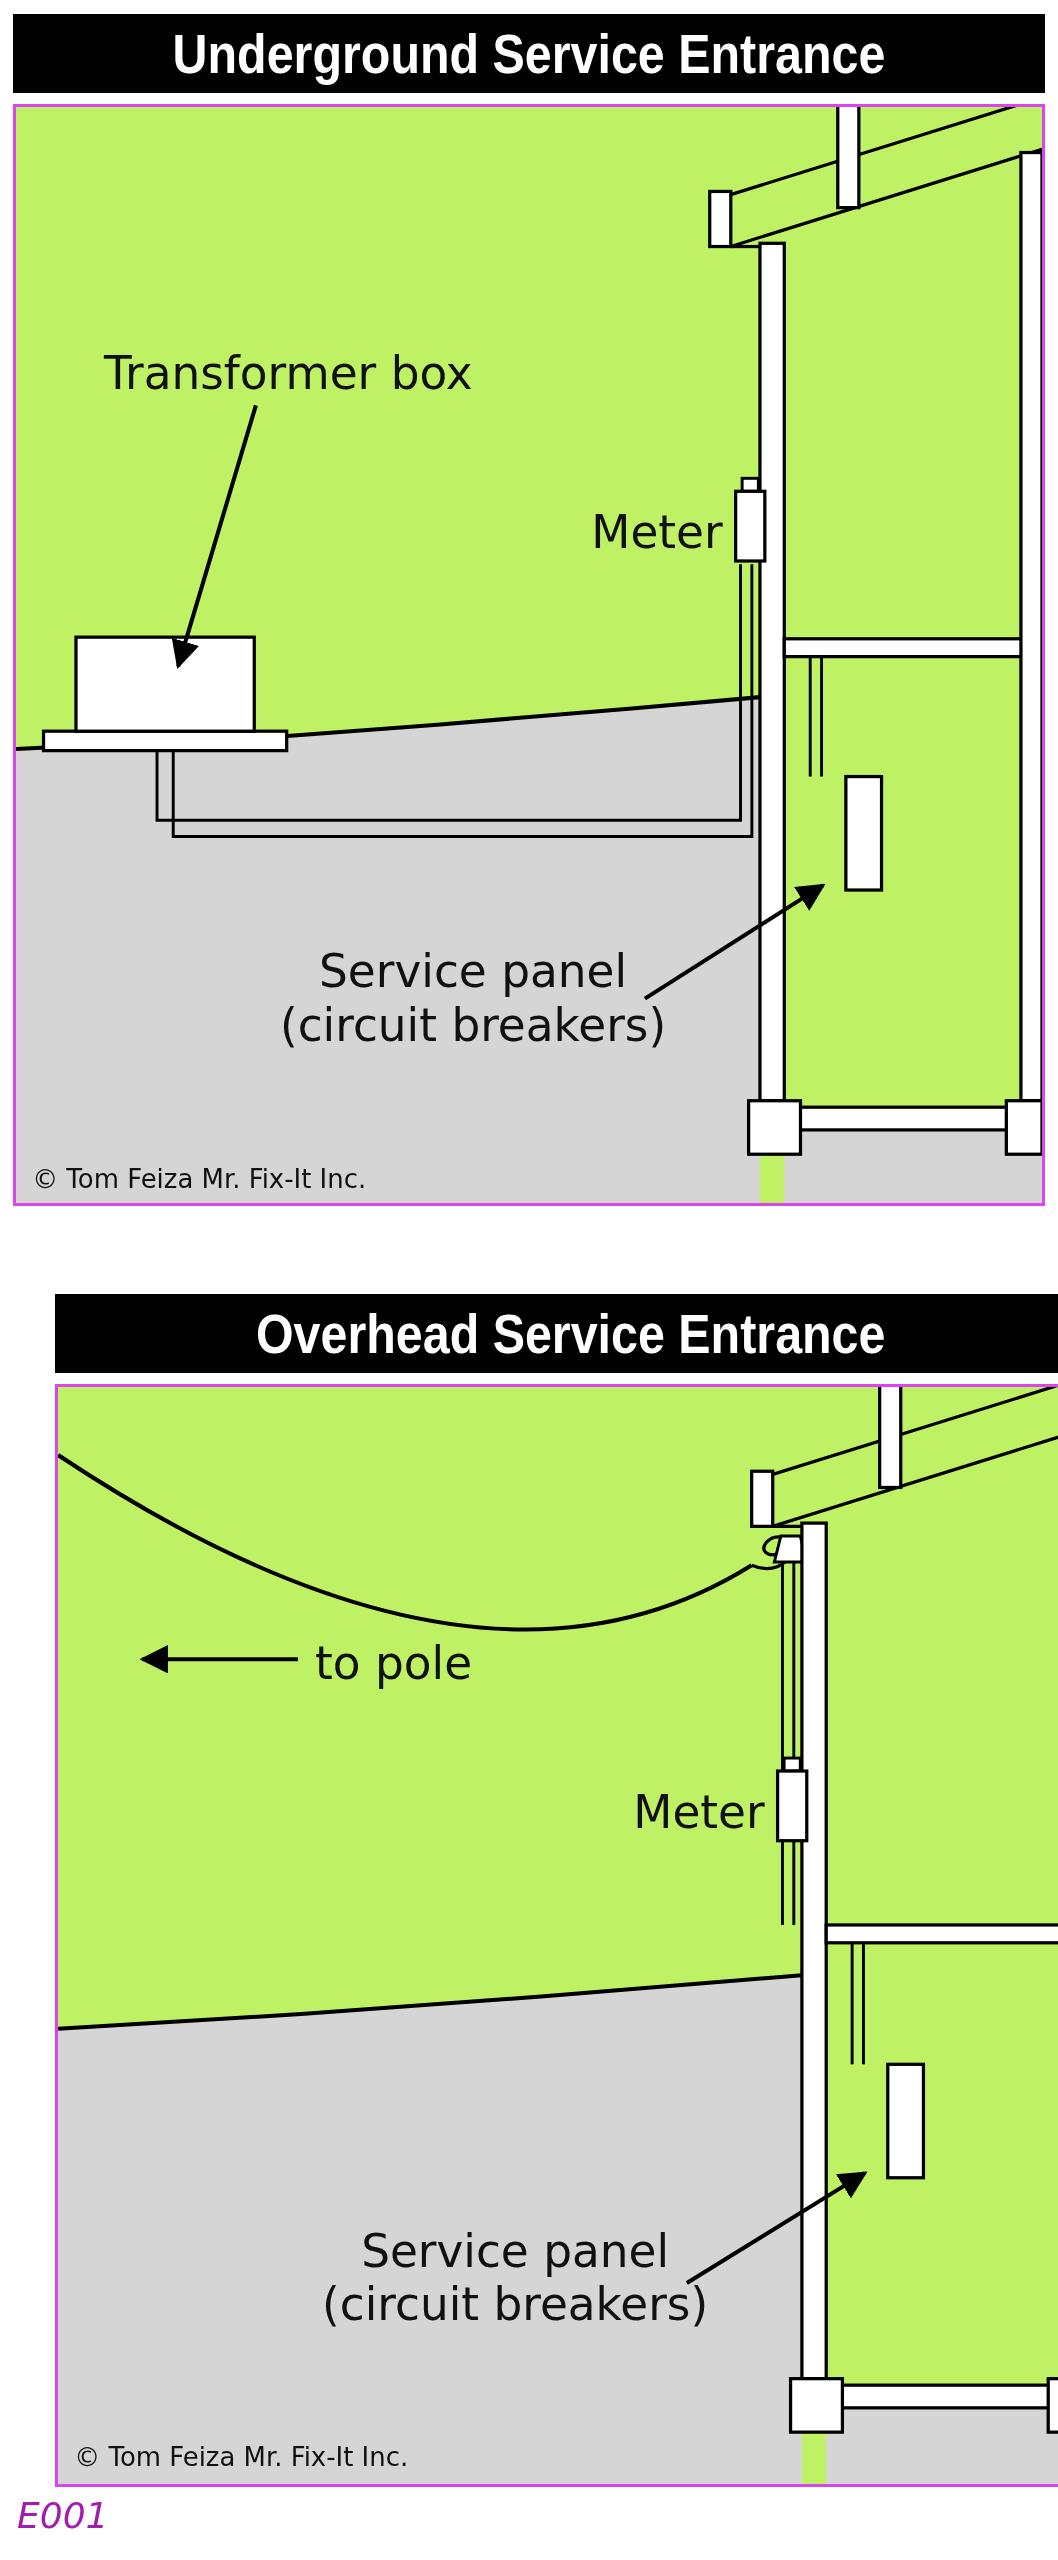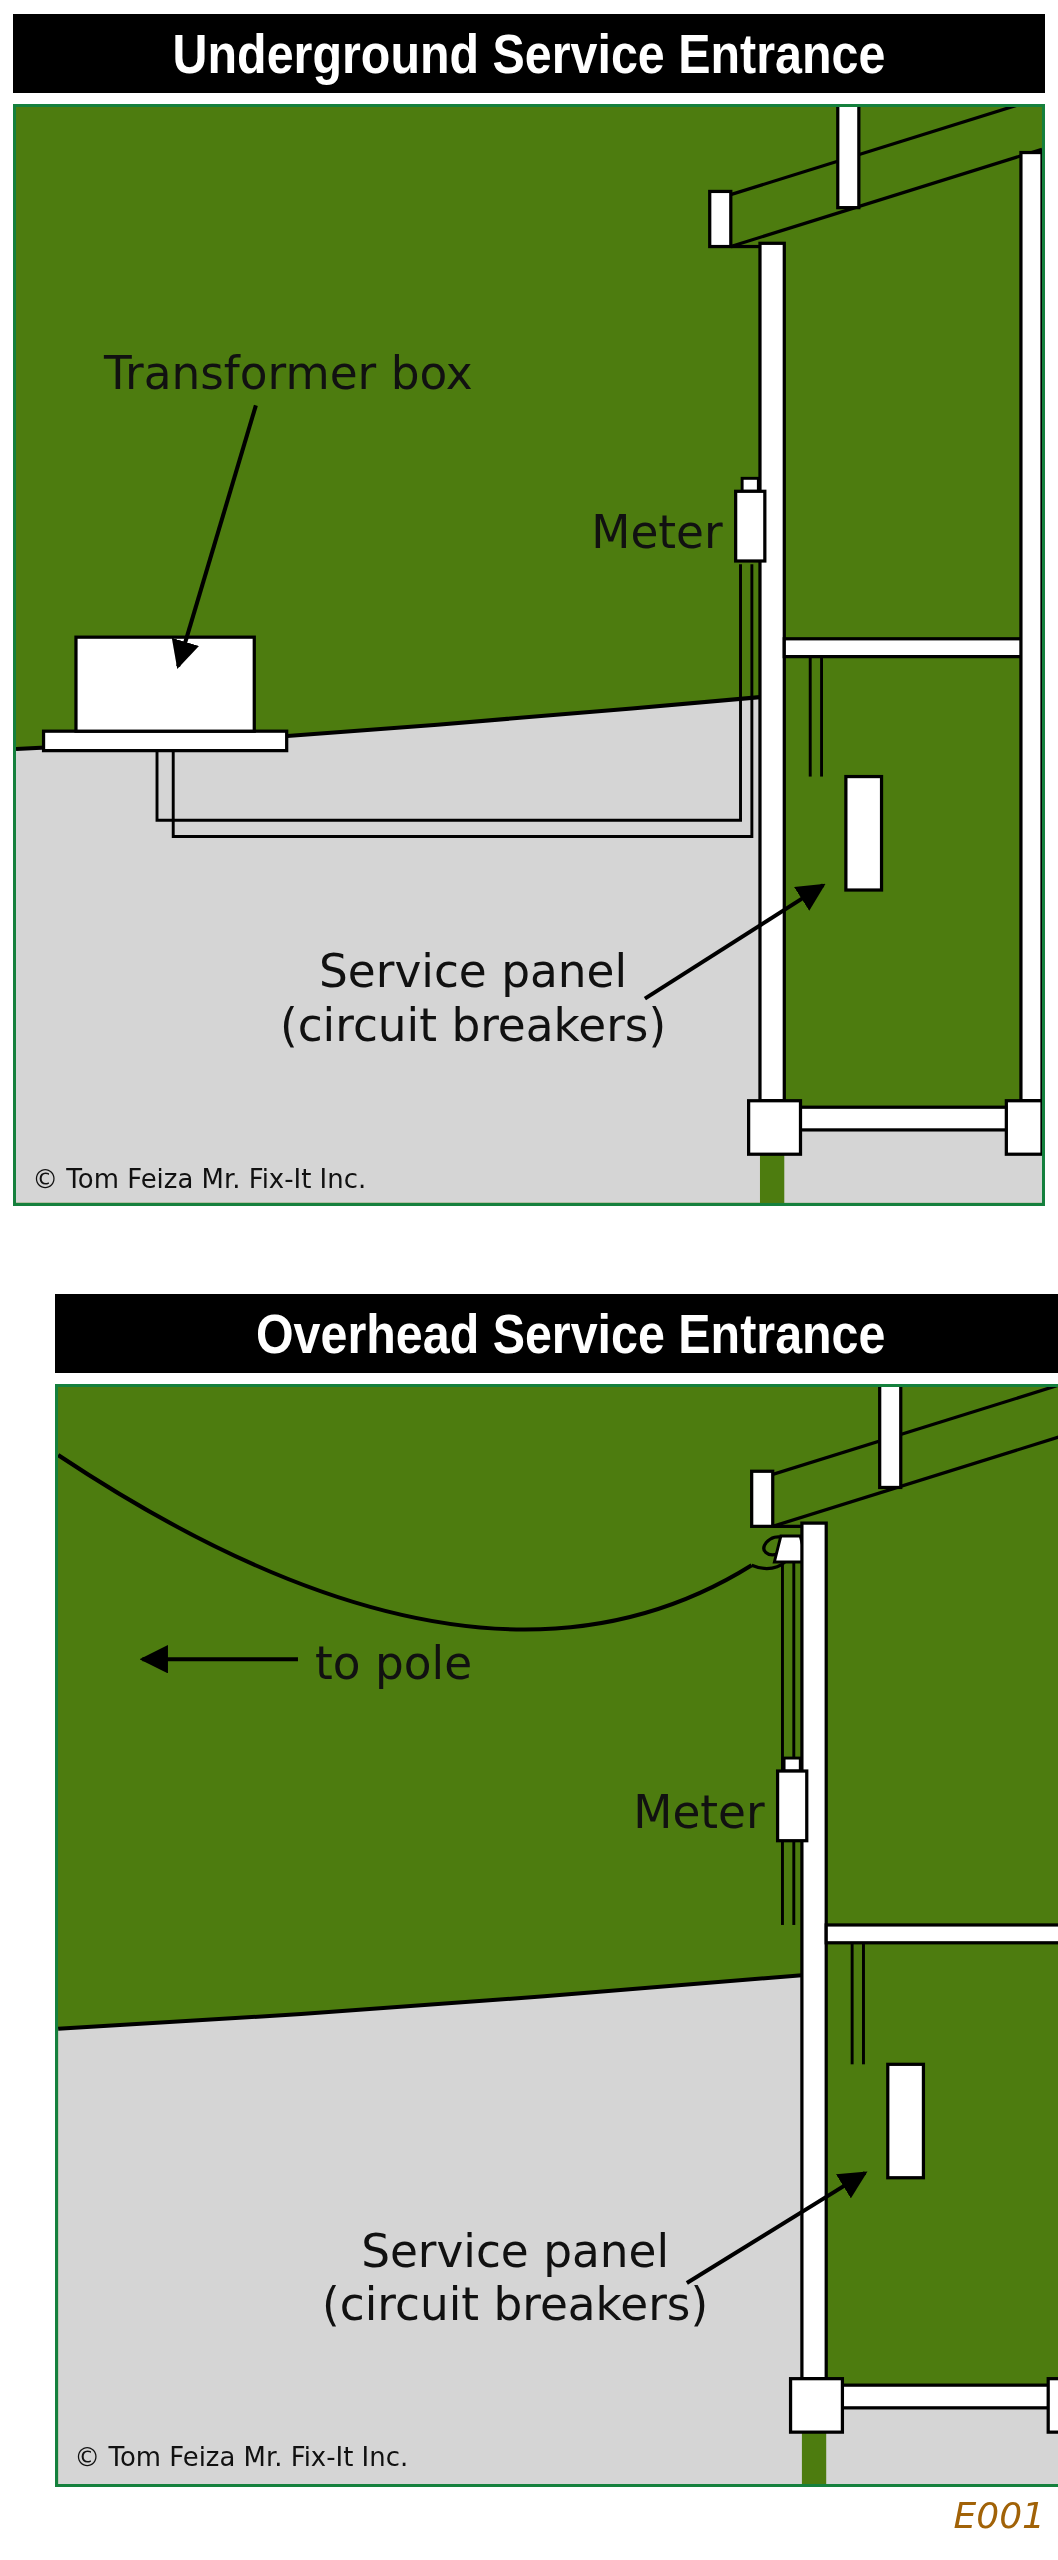--- a/index.html
+++ b/index.html
@@ -1,35 +1,35 @@
 <!DOCTYPE html>
 <html><head>
 <meta charset="utf-8">
 <style>
   html,body{margin:0;padding:0;background:#ffffff;}
   body{width:1058px;height:2560px;font-family:"Liberation Sans",sans-serif;overflow:hidden;}
-  .page{padding:14px 13px 0 13px;text-align:right;}
+  .page{padding:14px 13px 0 13px;}
   .panel{width:1032px;}
   .panel-title{
     width:1032px;height:79px;background:#000000;color:#ffffff;
     display:flex;align-items:center;justify-content:center;
     margin-bottom:11px;
   }
   .panel-title .title-text{
     font-weight:bold;font-size:55px;letter-spacing:0px;
     transform:scaleX(0.88);white-space:nowrap;
     font-family:"Liberation Sans",sans-serif;
   }
-  .diagram-box{border:3px solid #15803d;width:1026px;background:#4d7c0f;}
+  .diagram-box{border:3px solid #d946ef;width:1026px;background:#bef264;}
   .diagram-box svg{display:block;}
   .panel-2{margin-top:88px;padding-left:42px;}
   .footer-code{
     margin:8px 0 0 4px;
     font-family:"DejaVu Sans",sans-serif;font-style:italic;
-    font-size:36px;color:#a16207;
+    font-size:36px;color:#a21caf;
   }
   text{fill:#111111;}
 </style>
 </head>
 <body>
 
 <div class="page">
 
   <section class="panel panel-1">
     <div class="panel-title">

